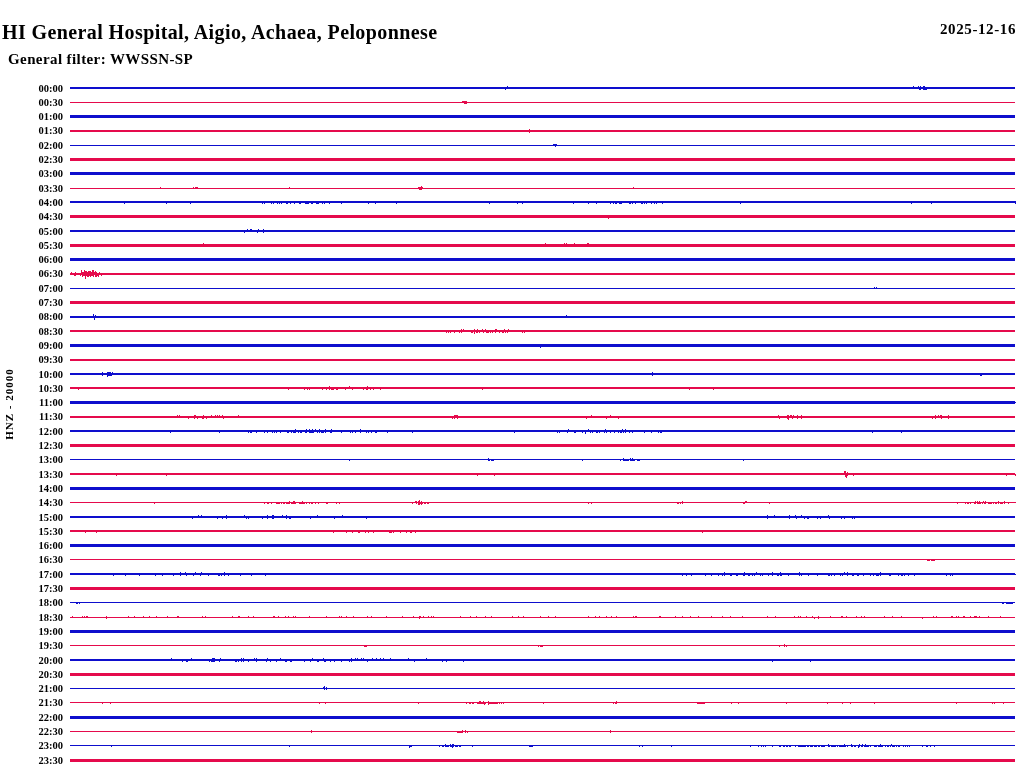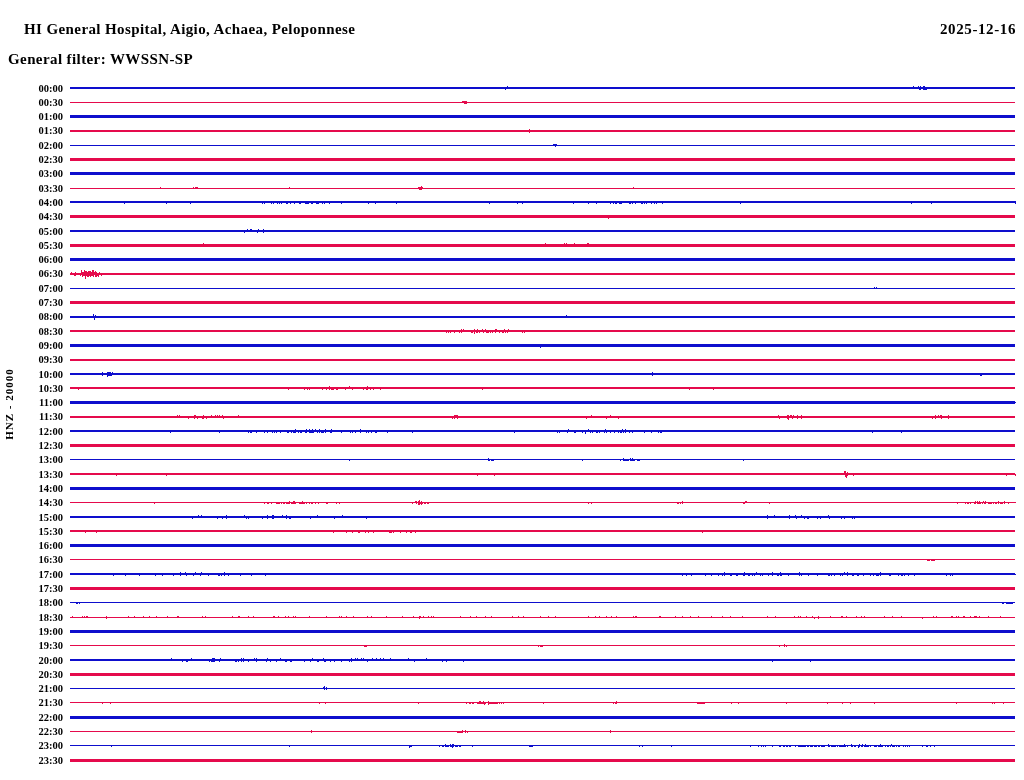--- a/index.html
+++ b/index.html
@@ -1,18 +1,18 @@
 <!DOCTYPE html>
 <html><head>
 <meta charset="utf-8">
 <style>
   html,body{margin:0;padding:0;background:#ffffff;}
   #page{position:relative;width:1024px;height:780px;background:#ffffff;overflow:hidden;
         font-family:"Liberation Serif","DejaVu Serif",serif;color:#000;}
-  .hdr-title{position:absolute;left:24px;top:21px;font-size:15px;font-weight:700;letter-spacing:0.4px;white-space:nowrap;}
+  .hdr-title{position:absolute;left:2px;top:21px;font-size:20px;font-weight:700;letter-spacing:0.4px;white-space:nowrap;}
   .hdr-date{position:absolute;right:8px;top:21px;font-size:15px;font-weight:700;letter-spacing:0.6px;}
   .hdr-filter{position:absolute;left:8px;top:51px;font-size:15px;font-weight:700;letter-spacing:0.4px;white-space:nowrap;}
   .y-axis-label{position:absolute;left:-46px;top:398px;width:110px;text-align:center;
                 transform:rotate(-90deg);font-size:11px;font-weight:700;letter-spacing:1px;white-space:nowrap;}
   #plot{position:absolute;left:0;top:0;}
   .row-label{font-family:"Liberation Serif","DejaVu Serif",serif;font-size:10.5px;font-weight:700;fill:#000;}
 </style>
 </head>
 <body>
 

